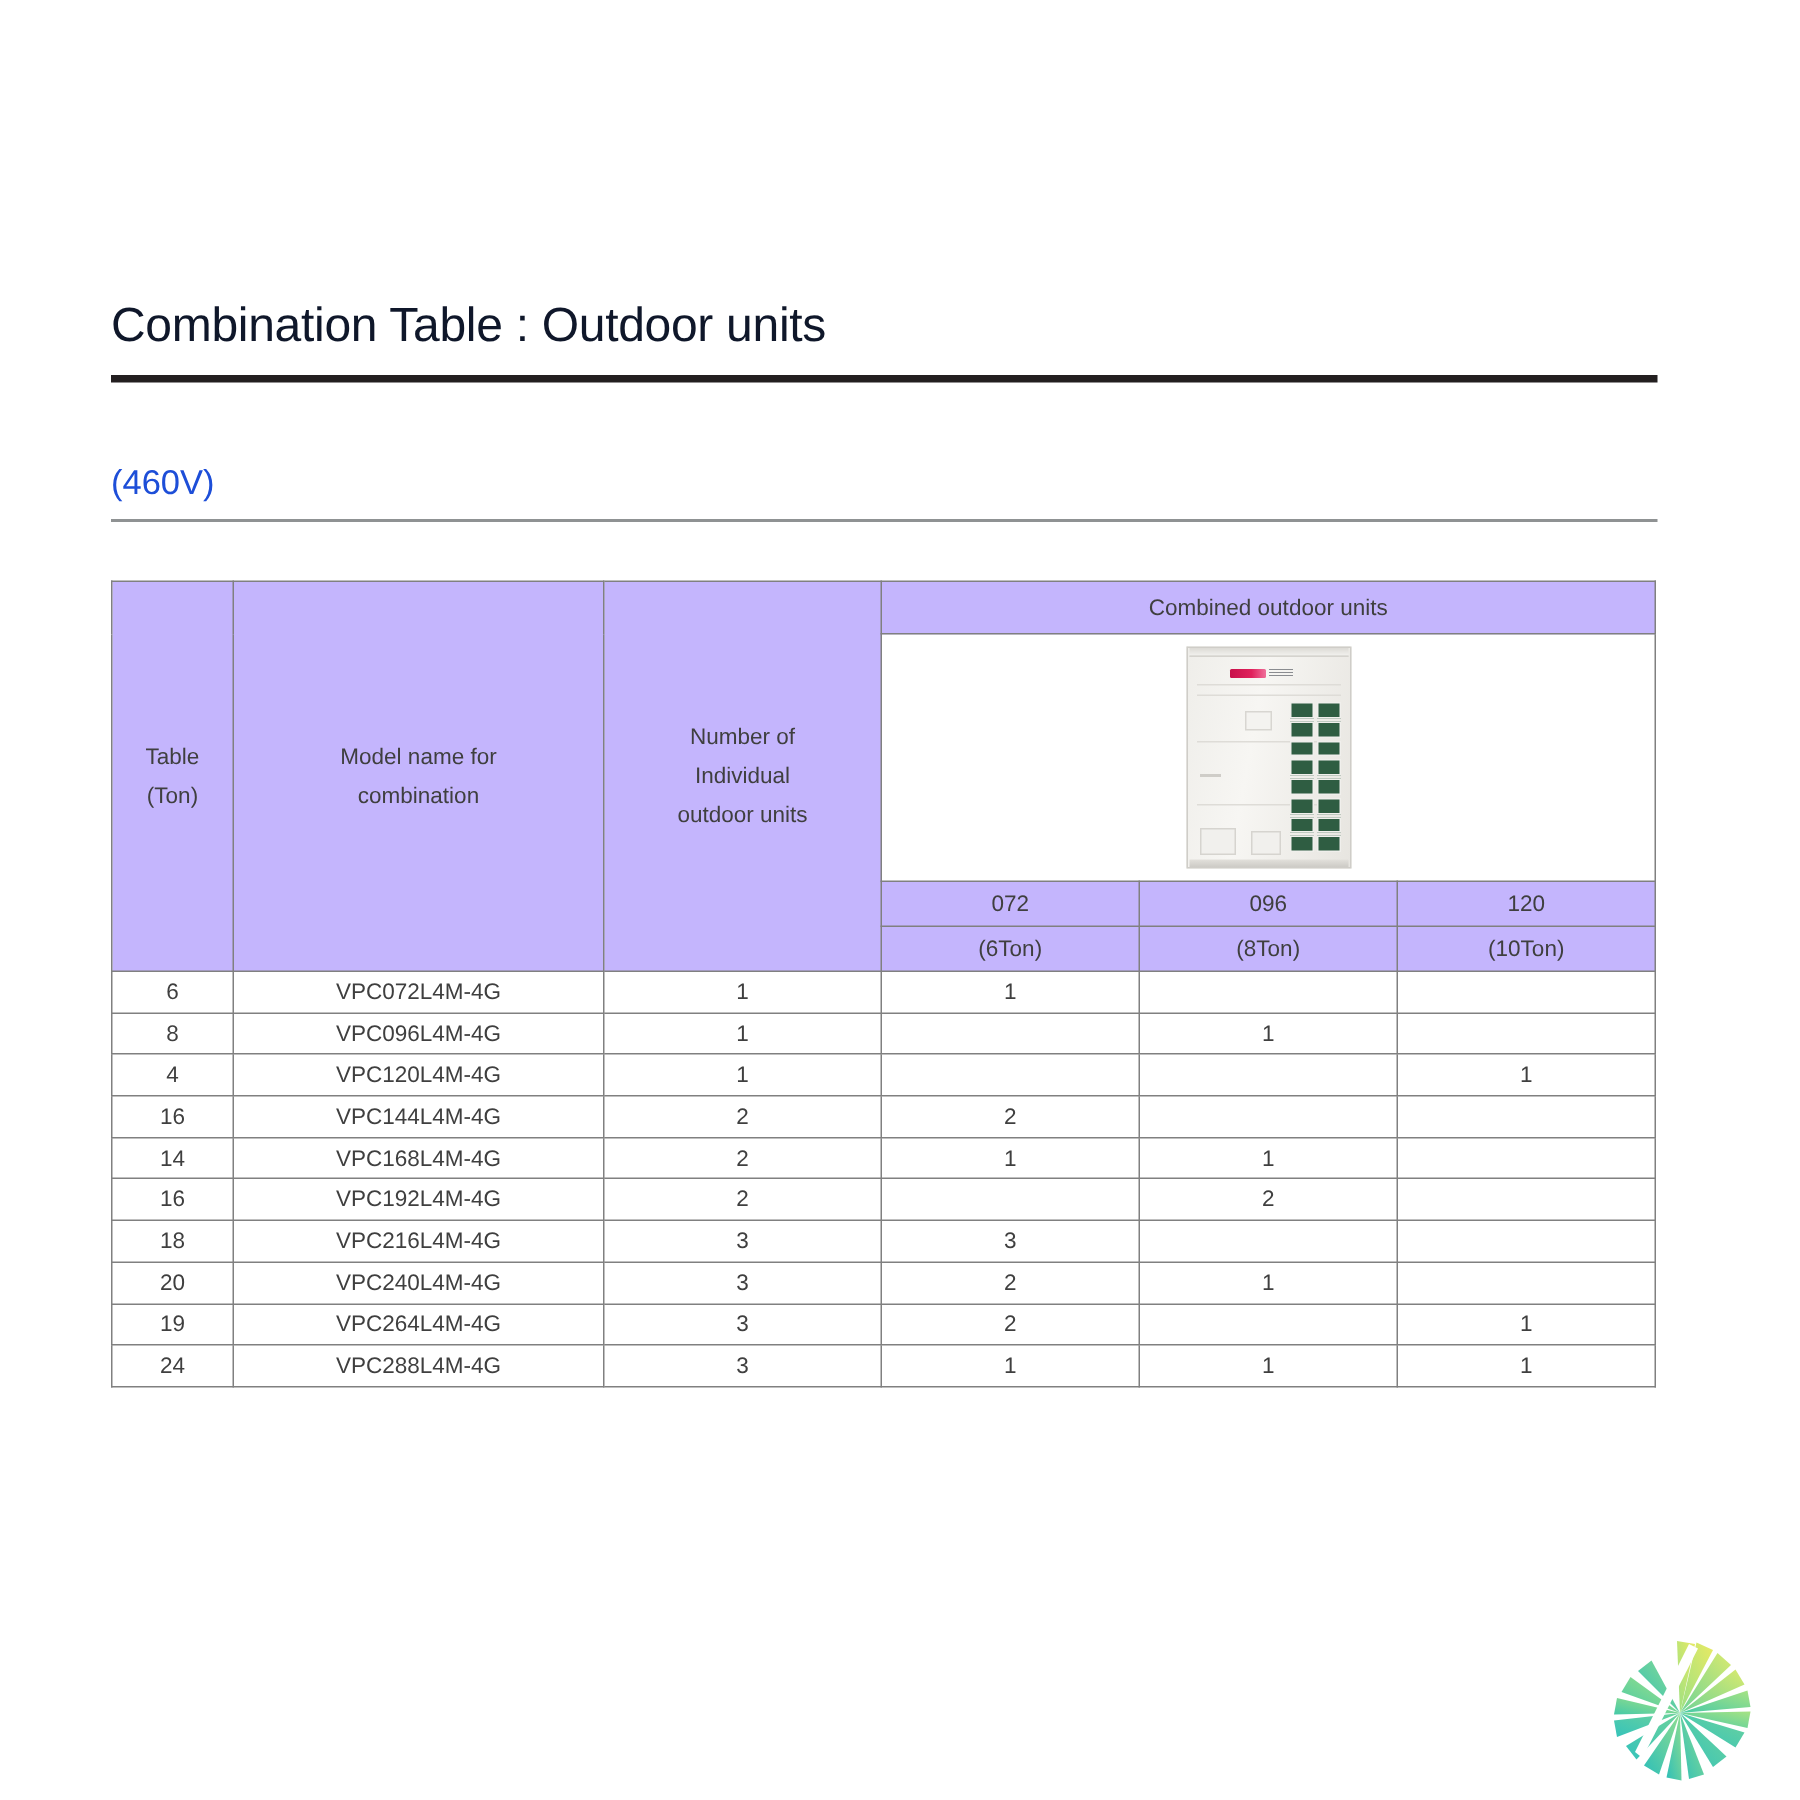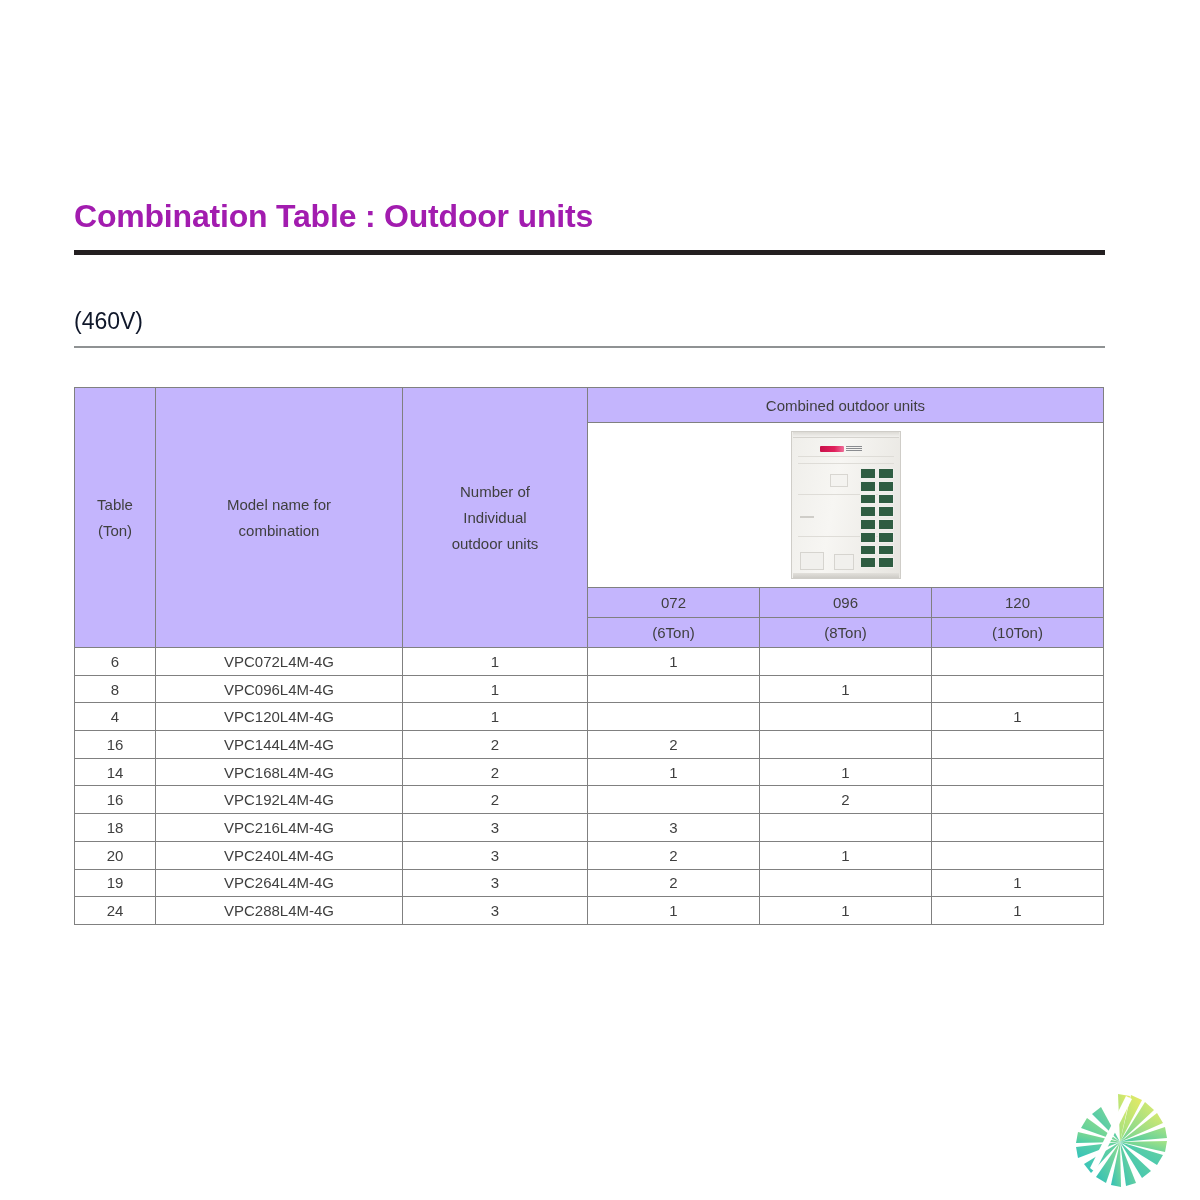--- a/index.html
+++ b/index.html
@@ -18,42 +18,42 @@
 
   
   #title-block {
     position: absolute;
     left: 74px;
     top: 196px;
     width: 1031px;
   }
   #page-title {
     font-size: 32px;
-    font-weight: bold;
-    color: #a21caf;
+    font-weight: normal;
+    color: #0f172a;
     letter-spacing: -0.2px;
     line-height: 40px;
     white-space: nowrap;
   }
   #title-rule {
     margin-top: 14px;
     height: 5px;
     background: #231f20;
     width: 1031px;
   }
 
   #subtitle-block {
     position: absolute;
     left: 74px;
     top: 305px;
     width: 1031px;
   }
   #subtitle {
     font-size: 23px;
-    color: #0f172a;
+    color: #1d4ed8;
     line-height: 32px;
   }
   #subtitle-rule {
     margin-top: 9px;
     height: 2px;
     background: #8f9293;
     width: 1031px;
   }
 
   

